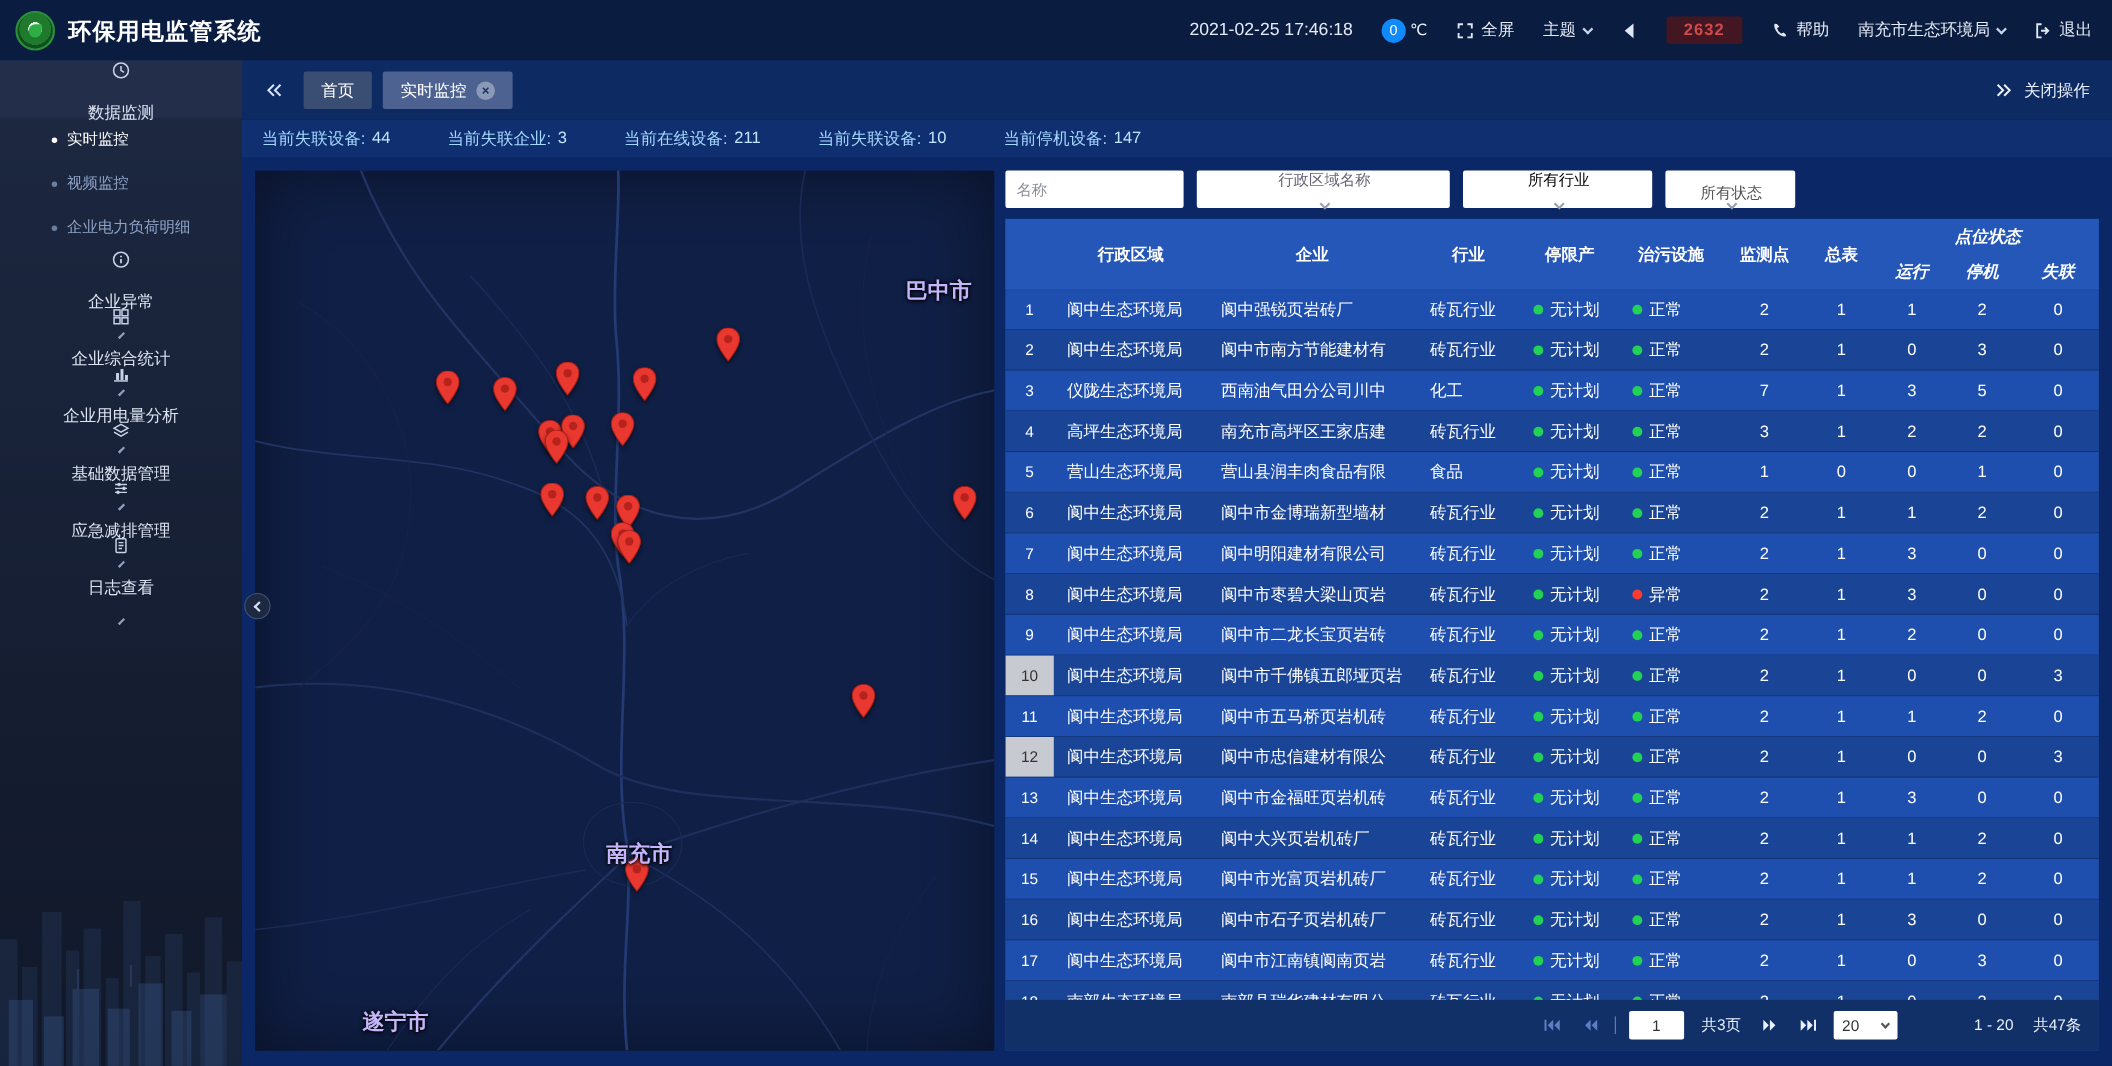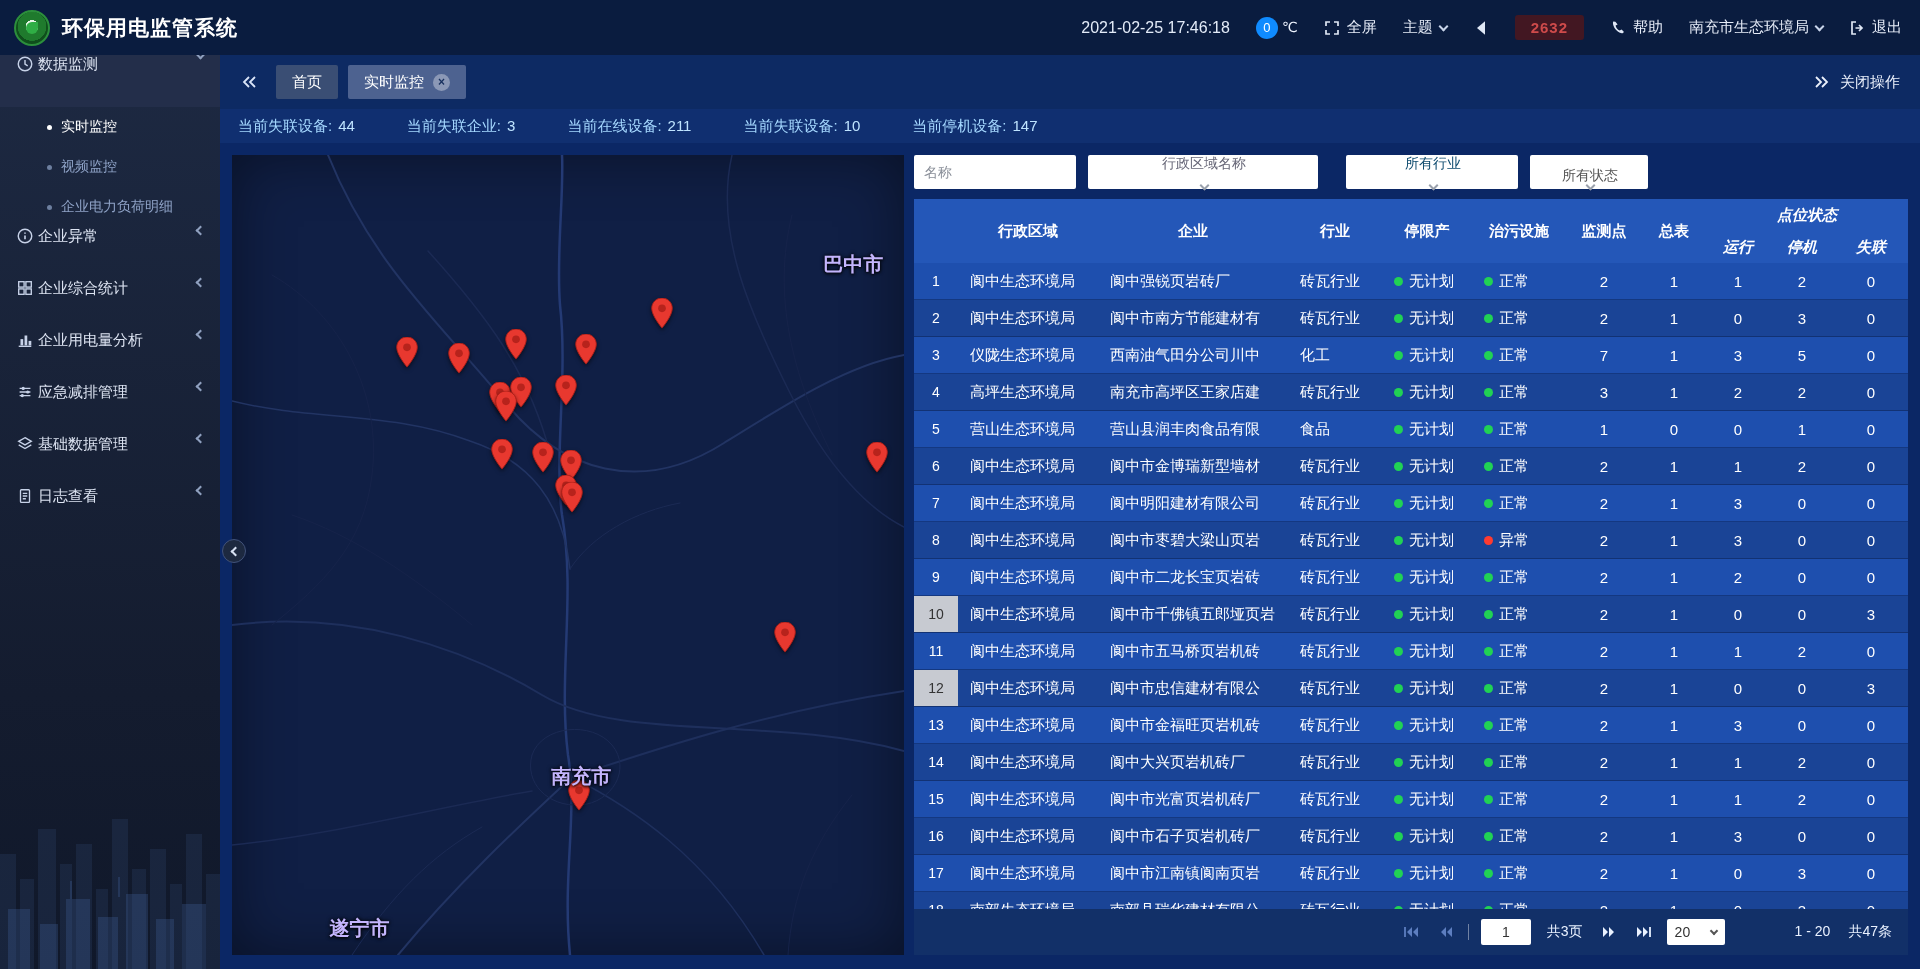--- a/index.html
+++ b/index.html
@@ -23,21 +23,21 @@
   .temp-circle { width:22px; height:22px; border-radius:50%; background:#0f8bff; color:#fff; font-size:13px; display:flex; align-items:center; justify-content:center; }
   .temp-unit { font-size:14px; color:#eef4ff; margin-top:2px; }
   .caret-down { width:7px; height:7px; border-right:2px solid #c8d4ea; border-bottom:2px solid #c8d4ea; transform:rotate(45deg); margin-top:-3px; }
   .announce-badge { background:#421722; color:#cf4b4b; font-weight:bold; padding:4px 16px; border-radius:3px; font-size:15px; letter-spacing:1px; }
 
   
   .main-row { flex:1; display:flex; min-height:0; }
 
   
   .sidebar { flex:0 0 220px; background:linear-gradient(#1d2942,#141c2f 70%,#10182a); position:relative; overflow:hidden; }
-  .menu-group { height:52px; display:flex; align-items:flex-start; gap:4px; padding:0 16px; font-size:15px; color:#dde4f2; cursor:pointer; }
+  .menu-group { height:52px; display:flex; align-items:center; gap:20px; padding:0 16px; font-size:15px; color:#dde4f2; cursor:pointer;flex-direction:column; }
   .menu-group.expanded { background:#232e4a; }
   .menu-group .icon { width:18px; height:18px; display:inline-flex; color:#c7d2e8; flex:0 0 18px; }
   .menu-group .icon svg { width:100%; height:100%; }
   .menu-label { flex:1; }
   .chev { width:7px; height:7px; border-right:2px solid #8fa0bf; border-bottom:2px solid #8fa0bf; display:inline-block; }
   .chev.down { transform:rotate(45deg); margin-top:-4px; }
   .chev.left { transform:rotate(135deg); }
   .menu-sub { height:40px; display:flex; align-items:center; gap:9px; padding-left:47px; font-size:14px; color:#8fa3c7; cursor:pointer; }
   .menu-sub .dot { width:5px; height:5px; border-radius:50%; background:#6d7f9f; flex:0 0 5px; }
   .menu-sub.active { color:#ffffff; }
@@ -72,21 +72,21 @@
   .map-collapse { position:absolute; left:-10px; top:48%; width:24px; height:24px; border-radius:50%; background:#1d2940; border:1px solid #41527a; display:flex; align-items:center; justify-content:center; z-index:6; cursor:pointer; }
   .map-collapse .chev { border-color:#d6e0f2; margin-left:3px; }
 
   .table-panel { flex:1; min-width:0; display:flex; flex-direction:column; }
   .filters { flex:0 0 34px; display:flex; gap:12px; }
   .f-input { width:162px; height:34px; background:#fff; border:none; border-radius:2px; padding:0 10px; font-size:14px; color:#444; font-family:inherit; outline:none; }
   .f-input::placeholder { color:#8a8f99; }
   .f-select { height:34px; background:#fff; border-radius:2px; display:flex; align-items:center; justify-content:space-between; padding:0 10px 0 12px; font-size:14px; color:#667; cursor:pointer;flex-direction:column; }
   .f-select .sel-caret { width:7px; height:7px; border-right:2px solid #99a0ab; border-bottom:2px solid #99a0ab; transform:rotate(45deg); margin-top:-3px; }
   .f-region { width:230px; }
-  .f-industry { width:172px; color:#0c4a6e;margin-left:16px; }
+  .f-industry { width:172px; color:#000000; }
   .f-status { width:118px; color:#555;justify-content:flex-end; }
 
   .table-card { flex:1; margin-top:10px; min-height:0; display:flex; flex-direction:column; background:#1c4ba6; }
   .gridcols { display:grid; grid-template-columns:44px 140px 190px 94px 90px 94px 76px 64px 64px 64px minmax(64px,1fr); }
   .thead { flex:0 0 64px; background:#2457b8; display:grid; grid-template-columns:44px 140px 190px 94px 90px 94px 76px 64px 64px 64px minmax(64px,1fr); grid-template-rows:32px 32px; font-size:15px; font-weight:bold; color:#ffffff; }
   .th { display:flex; align-items:center; justify-content:center; grid-row:1 / 3; }
   .th-group { grid-row:1 / 2; grid-column:9 / 12; display:flex; align-items:center; justify-content:center; font-style:italic; }
   .th-sub { grid-row:2 / 3; display:flex; align-items:center; justify-content:center; font-style:italic; }
   .tbody { flex:1; overflow:hidden; }
   .trow { height:37px; border-bottom:1px solid rgba(9,28,76,.45); font-size:15px; color:#ffffff; cursor:pointer; }
@@ -227,38 +227,38 @@
                 <rect x="5" y="9" width="3" height="7" fill="currentColor"></rect>
                 <rect x="9.5" y="5" width="3" height="11" fill="currentColor"></rect>
                 <rect x="14" y="11" width="3" height="5" fill="currentColor"></rect>
               </svg>
             </span>
             <span class="menu-label">企业用电量分析</span>
             <span class="chev left"></span>
           </div>
           <div class="menu-group">
             <span class="icon">
+              <svg viewBox="0 0 20 20" fill="none" stroke="currentColor" stroke-width="1.5">
+                <path d="M10 3 17 7 10 11 3 7z"></path>
+                <path d="M3 11l7 4 7-4"></path>
+              </svg>
+            </span>
+            <span class="menu-label">基础数据管理</span>
+            <span class="chev left"></span>
+          </div>
+          <div class="menu-group">
+            <span class="icon">
               <svg viewBox="0 0 20 20">
                 <path d="M4 6h12M4 10h12M4 14h12" stroke="currentColor" stroke-width="1.4"></path>
                 <circle cx="8" cy="6" r="1.8" fill="currentColor"></circle>
                 <circle cx="13" cy="10" r="1.8" fill="currentColor"></circle>
                 <circle cx="7" cy="14" r="1.8" fill="currentColor"></circle>
               </svg>
             </span>
             <span class="menu-label">应急减排管理</span>
-            <span class="chev left"></span>
-          </div>
-          <div class="menu-group">
-            <span class="icon">
-              <svg viewBox="0 0 20 20" fill="none" stroke="currentColor" stroke-width="1.5">
-                <path d="M10 3 17 7 10 11 3 7z"></path>
-                <path d="M3 11l7 4 7-4"></path>
-              </svg>
-            </span>
-            <span class="menu-label">基础数据管理</span>
             <span class="chev left"></span>
           </div>
           <div class="menu-group">
             <span class="icon">
               <svg viewBox="0 0 20 20" fill="none" stroke="currentColor" stroke-width="1.5">
                 <rect x="5" y="3" width="10" height="14" rx="1"></rect>
                 <path d="M7.5 7h5M7.5 10h5M7.5 13h3.5"></path>
               </svg>
             </span>
             <span class="menu-label">日志查看</span>

